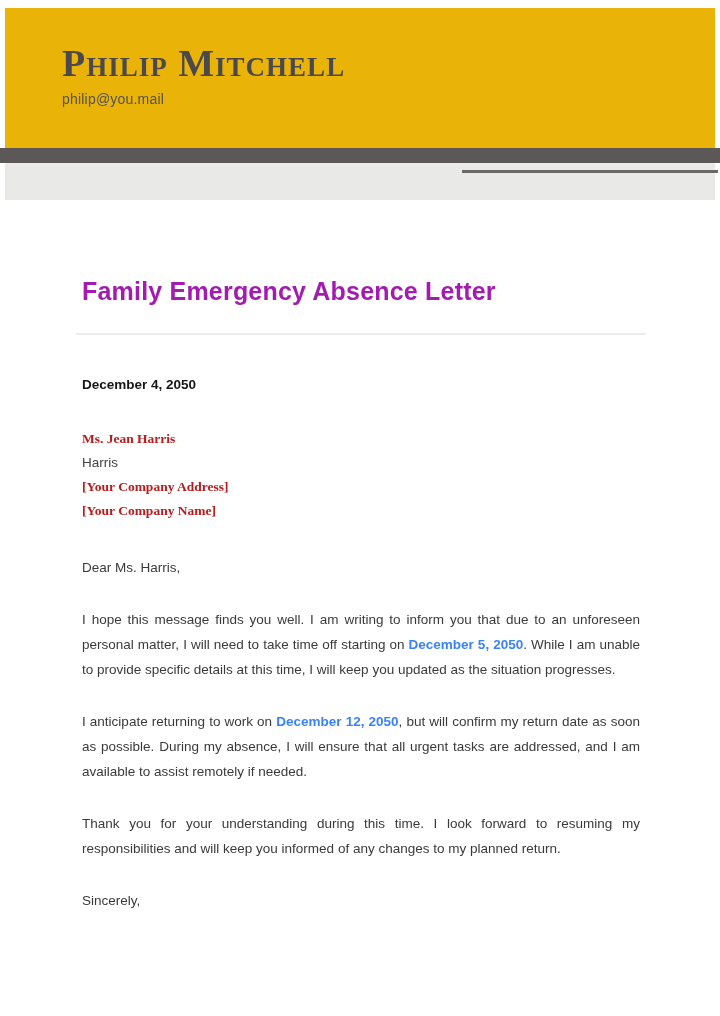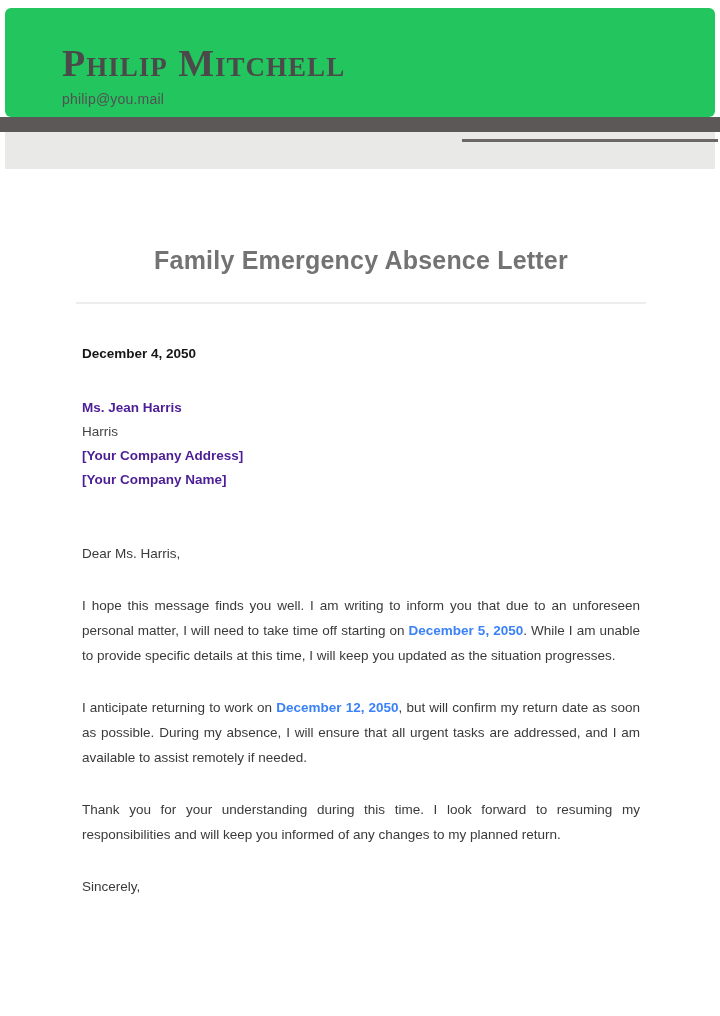--- a/index.html
+++ b/index.html
@@ -9,24 +9,23 @@
     width: 720px;
     height: 1016px;
     margin: 0 auto;
     background: #ffffff;
     overflow: hidden;
     font-family: "Liberation Sans", sans-serif;
   }
   
   .header-block {
     margin: 8px 5px 0 5px;
-    height: 109px;
-    background: #22c55e;
+    height: 140px;
+    background: #eab308;
     padding: 34px 0 0 57px;
-    border-radius: 6px;
   }
   .sender-name {
     font-family: "Liberation Serif", "DejaVu Serif", serif;
     font-variant: small-caps;
     font-weight: 600;
     font-size: 38px;
     line-height: 42px;
     letter-spacing: 1px;
     color: #4b4949;
   }
@@ -56,43 +55,43 @@
     background: #6b6866;
   }
   
   .letter-main {
     padding: 0 80px 0 82px;
     color: #3a3a3a;
     font-size: 13.5px;
   }
   .letter-title {
     margin-top: 76px;
-    text-align: center;
+    text-align: left;
     font-size: 25px;
     line-height: 30px;
     font-weight: 700;
-    color: #737373;
+    color: #a21caf;
     letter-spacing: 0.2px;
   }
   .title-rule {
     border: none;
     border-top: 2px solid #ededed;
     margin: 27px -6px 0 -6px;
   }
   .letter-date {
     margin-top: 38px;
     font-weight: 700;
     color: #161616;
     line-height: 24px;
   }
   .recipient-block { margin-top: 30px; }
   .recipient-block p { line-height: 24px; }
-  .recipient-block .bold { font-weight: 700; color: #4c1d95; }
+  .recipient-block .bold { font-weight: 700; color: #b91c1c; font-family: Liberation Serif, serif; }
   .recipient-block .regular { color: #444444; }
-  .salutation { margin-top: 50px; line-height: 24px; }
+  .salutation { margin-top: 33px; line-height: 24px; }
   .body-para {
     margin-top: 27px;
     line-height: 25px;
     text-align: justify;
   }
   .body-para strong { font-weight: 700; color: #3b82f6; }
   .closing { margin-top: 28px; line-height: 24px; }
 </style>
 </head>
 <body>

